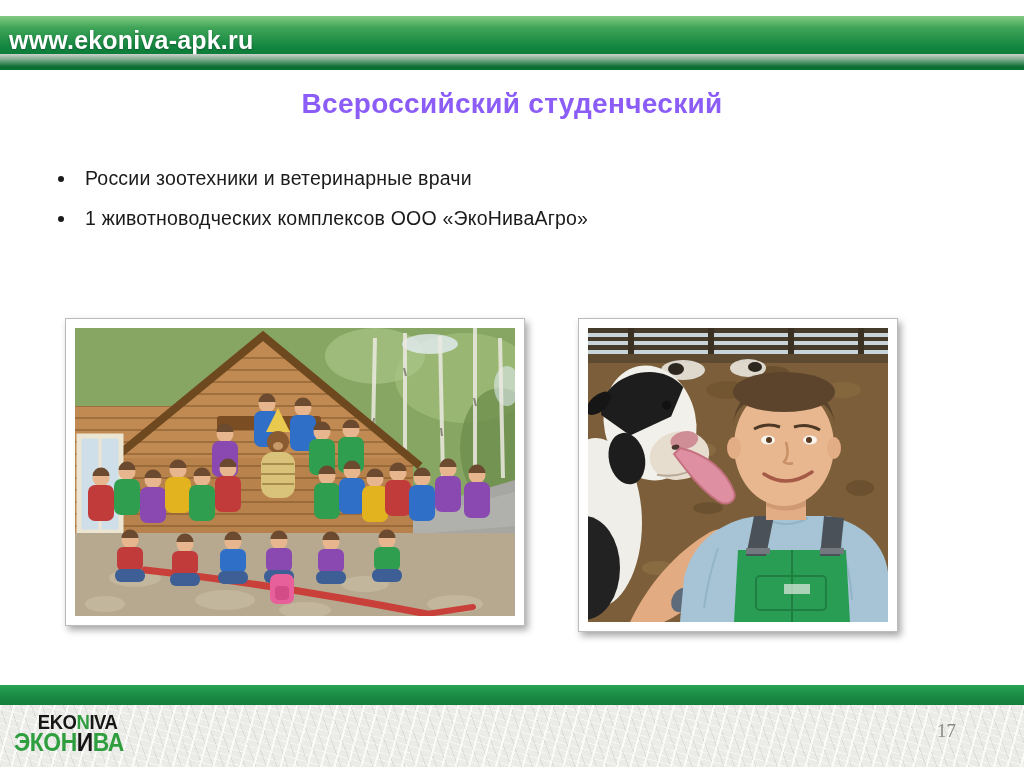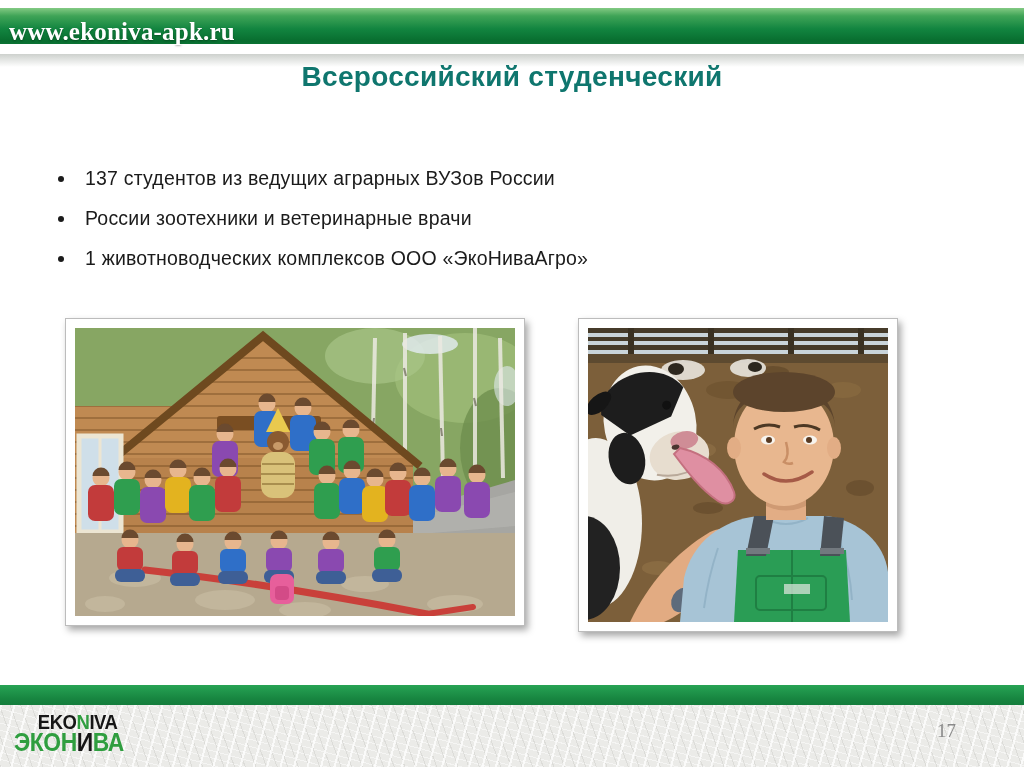--- a/index.html
+++ b/index.html
@@ -1,29 +1,29 @@
 <!DOCTYPE html>
 <html><head>
 <meta charset="utf-8">
 <style>
   html,body{margin:0;padding:0;background:#ffffff;}
   body{width:1024px;height:767px;overflow:hidden;font-family:"Liberation Sans",sans-serif;}
   .slide{position:relative;width:1024px;height:767px;background:#ffffff;overflow:hidden;}
 
   
-  .topbar{position:absolute;left:0;top:8px;width:100%;height:36px;
-    background:linear-gradient(180deg,#83ca83 0%,#3fa457 22%,#128540 58%,#086d2f 92%,#0b7334 100%);font-family:Liberation Serif, serif;}
+  .topbar{position:absolute;left:0;top:16px;width:100%;height:54px;
+    background:linear-gradient(180deg,#83ca83 0%,#3fa457 22%,#128540 58%,#086d2f 92%,#0b7334 100%);}
   .topbar-text{padding:10px 0 0 9px;color:#ffffff;font-size:25px;font-weight:700;
     letter-spacing:.2px;text-shadow:0 1px 2px rgba(0,0,0,.3);}
   .topbar-fade{position:absolute;left:0;top:54px;width:100%;height:13px;
     background:linear-gradient(180deg,#cdd1cd 0%,rgba(255,255,255,0) 100%);}
 
   
-  .title{position:absolute;left:0;top:60px;width:100%;text-align:center;
-    color:#0f766e;font-size:28px;font-weight:700;line-height:34px;letter-spacing:.3px;}
+  .title{position:absolute;left:0;top:87px;width:100%;text-align:center;
+    color:#8b5cf6;font-size:28px;font-weight:700;line-height:34px;letter-spacing:.3px;}
 
   
   .bullets{position:absolute;left:57px;top:166px;width:660px;margin:0;padding:0;list-style:none;}
   .bullets li{position:relative;padding-left:28px;margin-bottom:15px;
     font-size:19.5px;line-height:25px;color:#1b1b1b;letter-spacing:.2px;}
   .bullets li::before{content:"";position:absolute;left:1px;top:10px;width:6px;height:6px;
     border-radius:50%;background:#1b1b1b;}
 
   
   .photo{position:absolute;background:#ffffff;border:1px solid #bcbcbc;padding:9px;
@@ -57,21 +57,20 @@
   <div class="topbar">
     <div class="topbar-text">www.ekoniva-apk.ru</div>
   </div>
   <div class="topbar-fade"></div>
 
   <div class="title">
     <div>Всероссийский студенческий</div>
   </div>
 
   <ul class="bullets">
-    <li>137 студентов из ведущих аграрных ВУЗов России</li>
     <li>России зоотехники и ветеринарные врачи</li>
     <li>1 животноводческих комплексов ООО «ЭкоНиваАгро»</li>
   </ul>
 
   <div class="photo photo-left">
     <svg width="440" height="288" viewBox="0 0 440 288">
       <defs>
         <g id="ps">
           <circle r="8.5" fill="#e7b68e"></circle>
           <path d="M-8.5,-2a8.5,8.5 0 0 1 17,0z" fill="#6b4a2f"></path>

